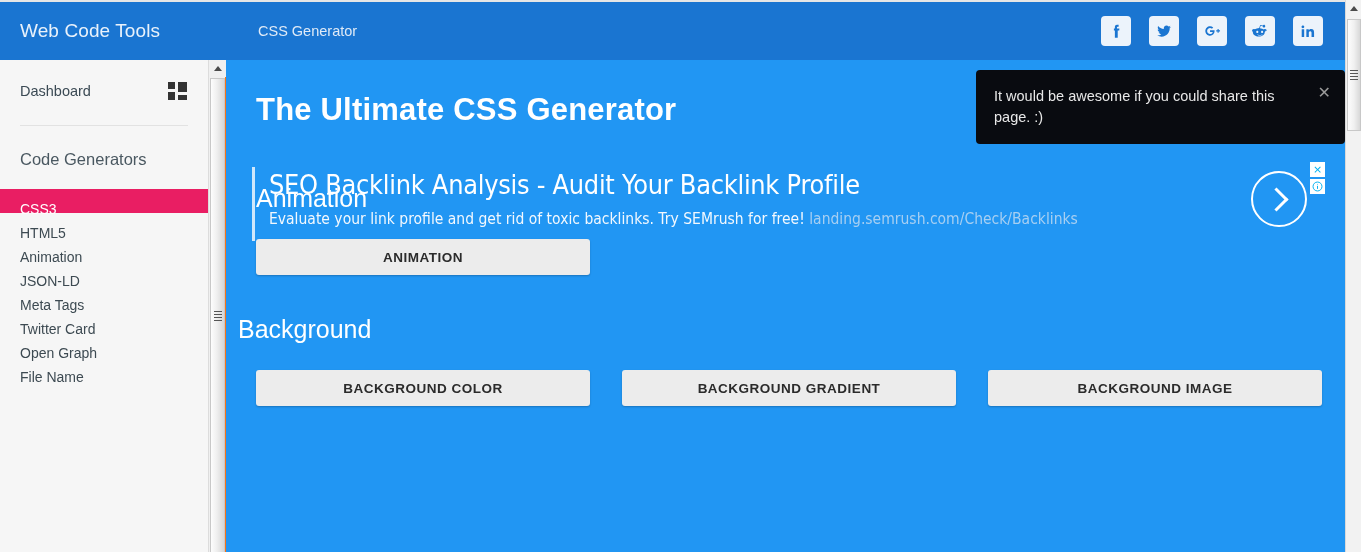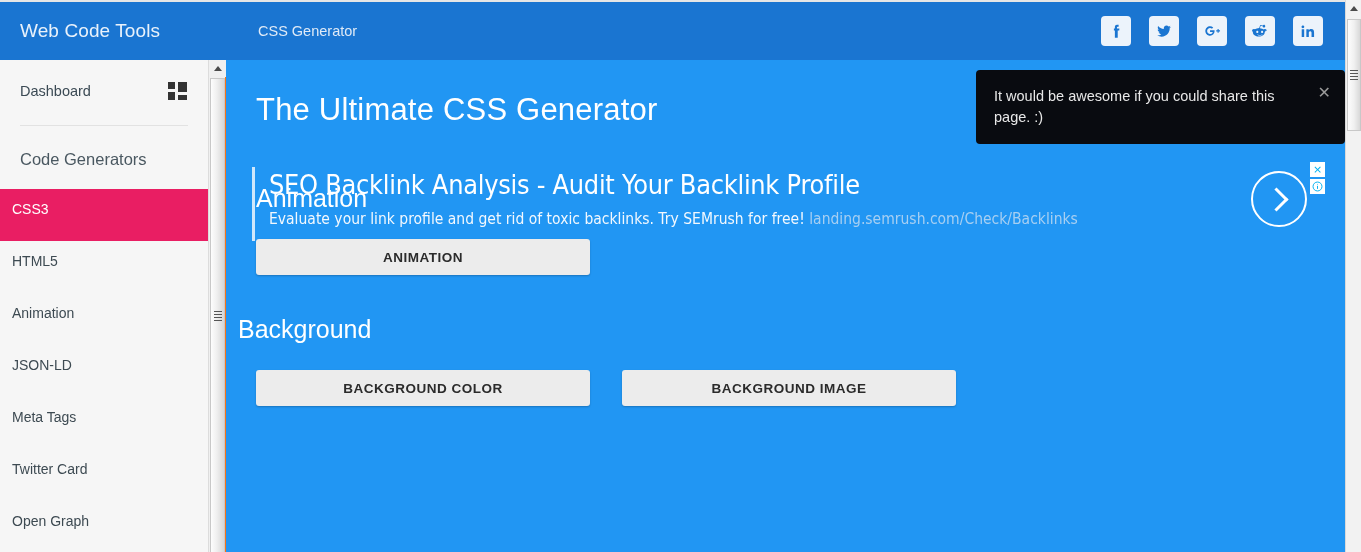--- a/index.html
+++ b/index.html
@@ -101,23 +101,23 @@
     height: 1px;
     background: #e2e2e2;
     margin: 3px 20px 0 20px;
   }
   .side-heading {
     color: #4a5861;
     font-size: 16.5px;
     padding: 24px 20px 20px 20px;
   }
   .side-item {
-    height: 52px;
+    height: 24px;
     line-height: 40px;
-    padding: 0 12px;
+    padding: 0 20px;
     color: #3d4a52;
     font-size: 14px;
     cursor: pointer;
     white-space: nowrap;
   }
   .side-item.active {
     background: #e91e63;
     color: #ffffff;
   }
 
@@ -165,21 +165,21 @@
     position: absolute;
     left: 226px; top: 60px;
     width: 1119px;
     height: 492px;
     background: #2196f3;
     overflow: hidden;
   }
   .content-title {
     color: #ffffff;
     font-size: 31px;
-    font-weight: normal;
+    font-weight: bold;
     margin: 0;
     padding: 32px 0 0 30px;
     letter-spacing: .2px;
   }
 
   
   .ad {
     position: absolute;
     left: 26px; top: 105px;
     width: 1063px;
@@ -437,20 +437,21 @@
     </div>
 
     <h2 class="section-title" style="margin-top:56px;">Animation</h2>
     <div class="btn-row" style="margin-top:26px;">
       <button class="gen-btn">ANIMATION</button>
     </div>
 
     <h2 class="section-title" style="margin-top:40px;padding-left:12px;">Background</h2>
     <div class="btn-row" style="margin-top:26px;">
       <button class="gen-btn">BACKGROUND COLOR</button>
+      <button class="gen-btn">BACKGROUND GRADIENT</button>
       <button class="gen-btn">BACKGROUND IMAGE</button>
     </div>
   </div>
 
   <div class="toast">
     <div class="toast-text">It would be awesome if you could share this page. :)</div>
     <div class="toast-close">✕</div>
   </div>
 
   <div class="win-scroll">

